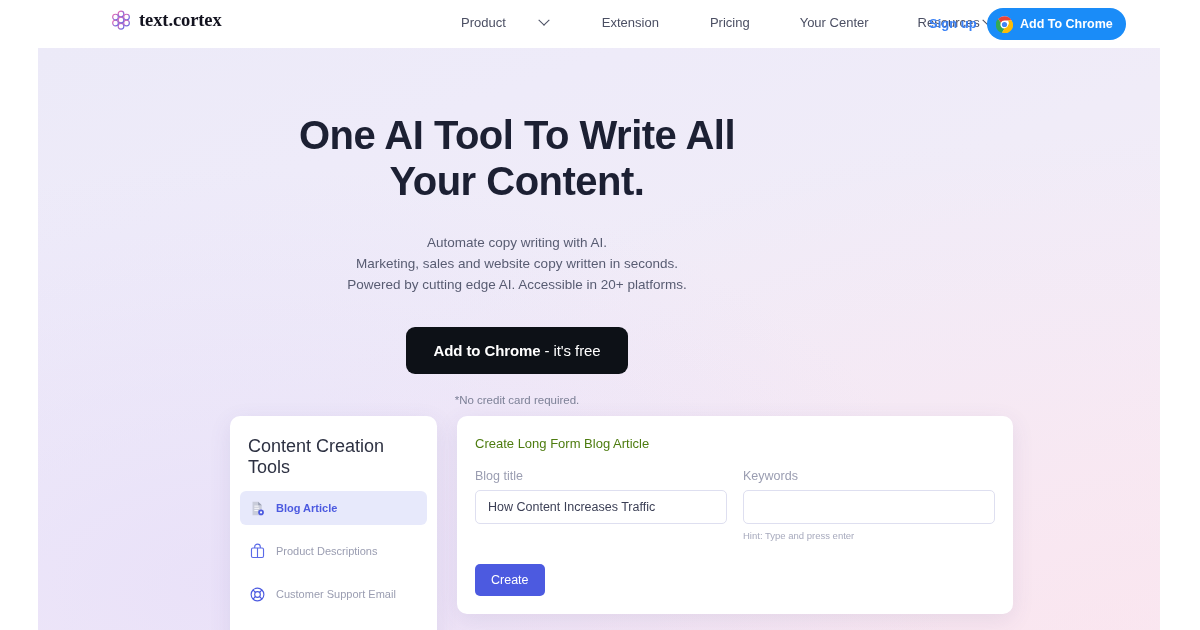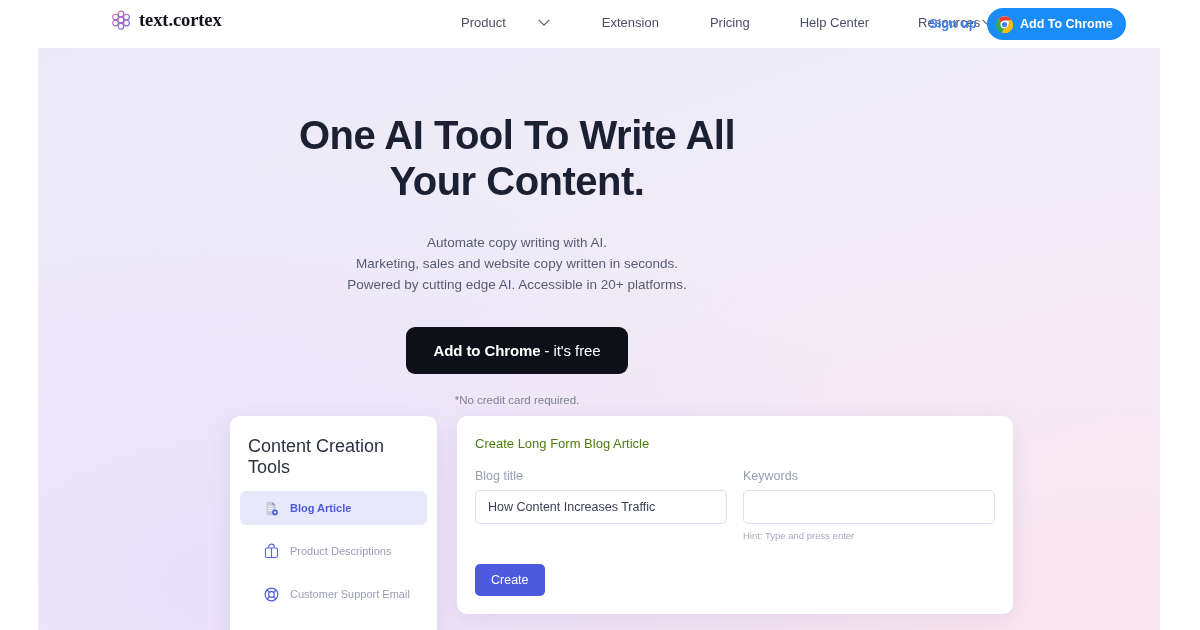--- a/index.html
+++ b/index.html
@@ -191,21 +191,21 @@
     margin: 20px 16px 0 18px;
     font-size: 18px;
     color: #2d3142;
   }
   .tool-list { margin-top: 13px; padding: 0 10px; }
   .tool-item {
     display: flex;
     align-items: center;
     gap: 10px;
     height: 34px;
-    padding: 0 23px;
+    padding: 0 9px;
     border-radius: 6px;
     cursor: pointer;
     margin-bottom: 9px;
   }
   .tool-item.active { background: #e7e9fb; }
   .tool-label { font-size: 11px; color: #9a9db1; white-space: nowrap; }
   .tool-item.active .tool-label { color: #4c5ae0; font-weight: bold; }
   .tool-ico { width: 17px; height: 17px; flex: 0 0 17px; display:block; }
 
   .form-card {
@@ -302,21 +302,21 @@
         <span>Product</span>
         <i class="chev"></i>
       </div>
       <div class="nav-item nav-gap-2">
         <span>Extension</span>
       </div>
       <div class="nav-item nav-gap-3">
         <span>Pricing</span>
       </div>
       <div class="nav-item nav-gap-4">
-        <span>Help Center</span>
+        <span>Your Center</span>
       </div>
       <div class="nav-item">
         <span>Resources</span>
         <i class="chev"></i>
       </div>
     </div>
 
     <div class="signup">Sign up</div>
 
     <button class="chrome-btn">

